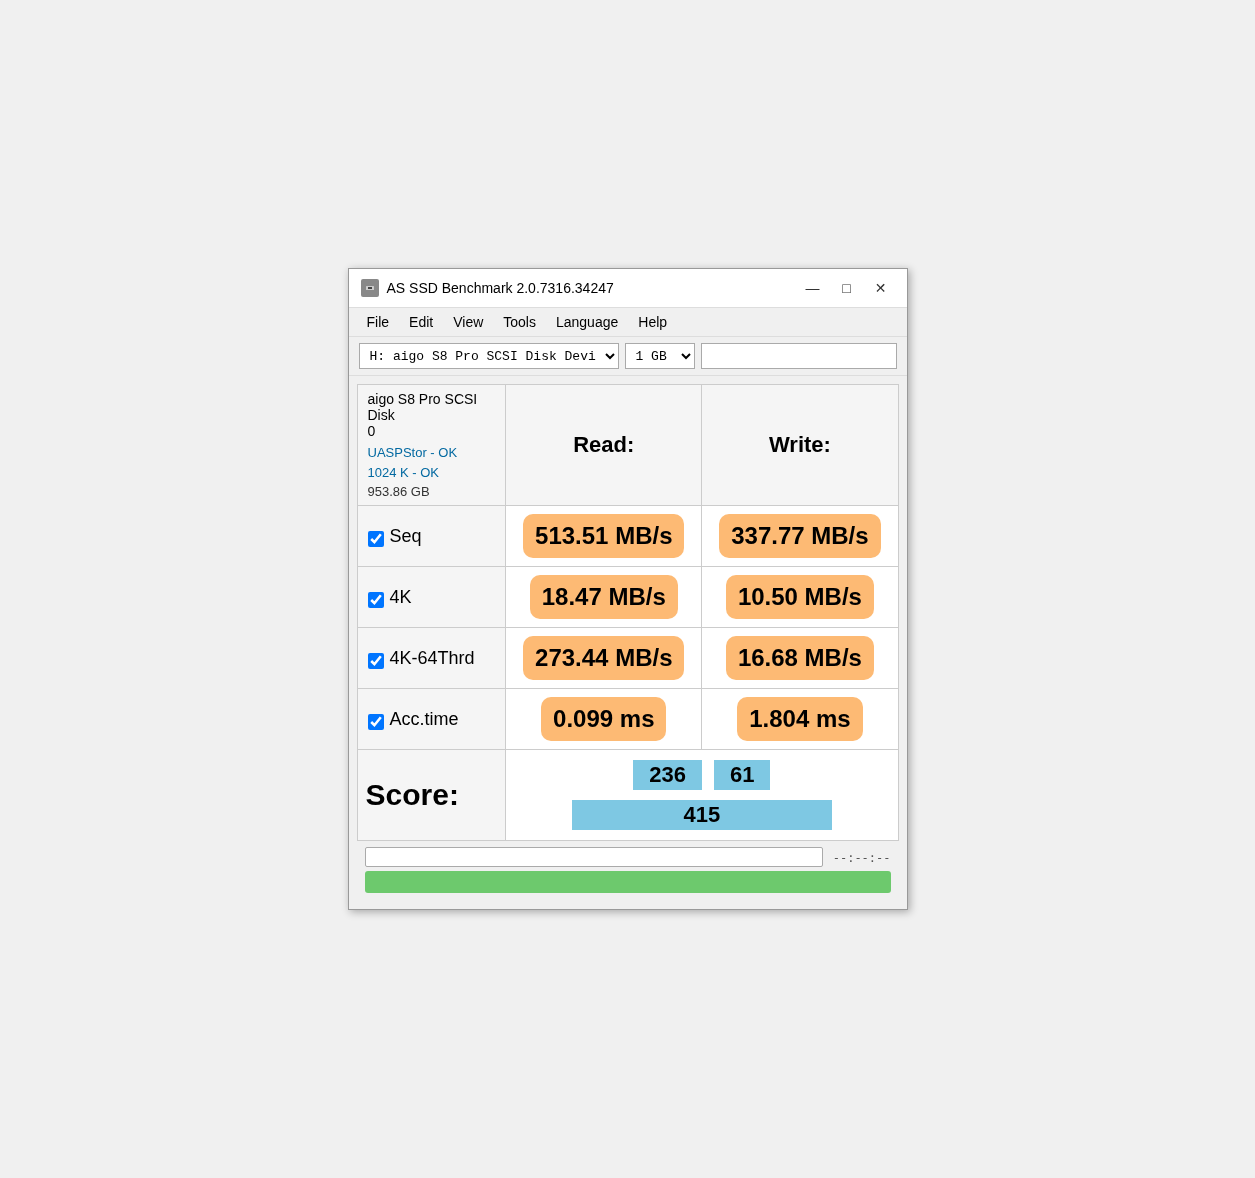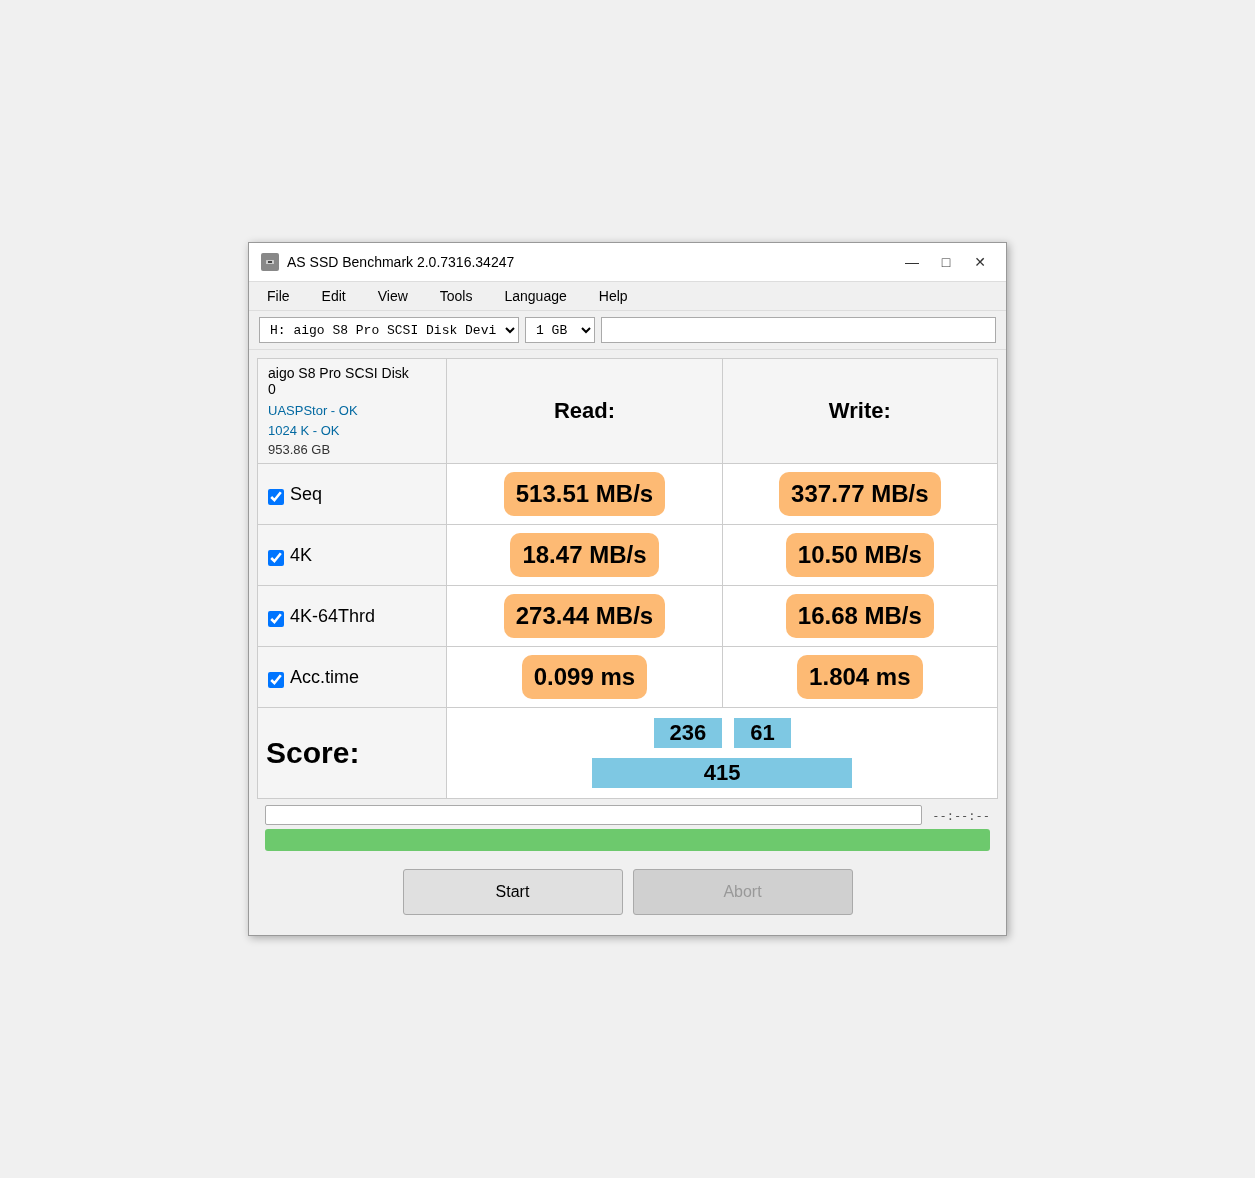--- a/index.html
+++ b/index.html
@@ -5,21 +5,21 @@
     * { box-sizing: border-box; margin: 0; padding: 0; }
     body {
       font-family: 'Segoe UI', Arial, sans-serif;
       background: #f0f0f0;
       display: flex;
       justify-content: center;
       align-items: center;
       min-height: 100vh;
     }
     .window {
-      width: 759px;
+      width: 560px;
       background: #f0f0f0;
       border: 1px solid #999;
       box-shadow: 2px 2px 8px rgba(0,0,0,0.3);
     }
     .title-bar {
       background: white;
       display: flex;
       align-items: center;
       padding: 8px 12px;
       border-bottom: 1px solid #ddd;
@@ -57,21 +57,21 @@
       cursor: pointer;
       font-size: 14px;
       display: flex;
       align-items: center;
       justify-content: center;
       color: #333;
     }
 
     .menu-bar {
       display: flex;
-      gap: 12px;
+      gap: 0;
       padding: 2px 8px;
       background: #f0f0f0;
       border-bottom: 1px solid #ddd;
     }
     .menu-item {
       padding: 4px 10px;
       font-size: 14px;
       cursor: pointer;
       color: #000;
     }
@@ -429,18 +429,14 @@
     <div class="progress-section">
       <div style="display:flex; align-items:center; gap:8px;">
         <div class="progress-bar-container" style="flex:1;">
           <div class="progress-bar-fill"></div>
         </div>
         <div class="progress-time" style="min-width:60px; text-align:right;">--:--:--</div>
       </div>
       <div class="green-bar"></div>
     </div>
 
-    <div class="buttons-row">
-      <button class="btn-start">Start</button>
-      <button class="btn-abort">Abort</button>
-    </div>
   </div>
 </div>
 
 </body></html>

